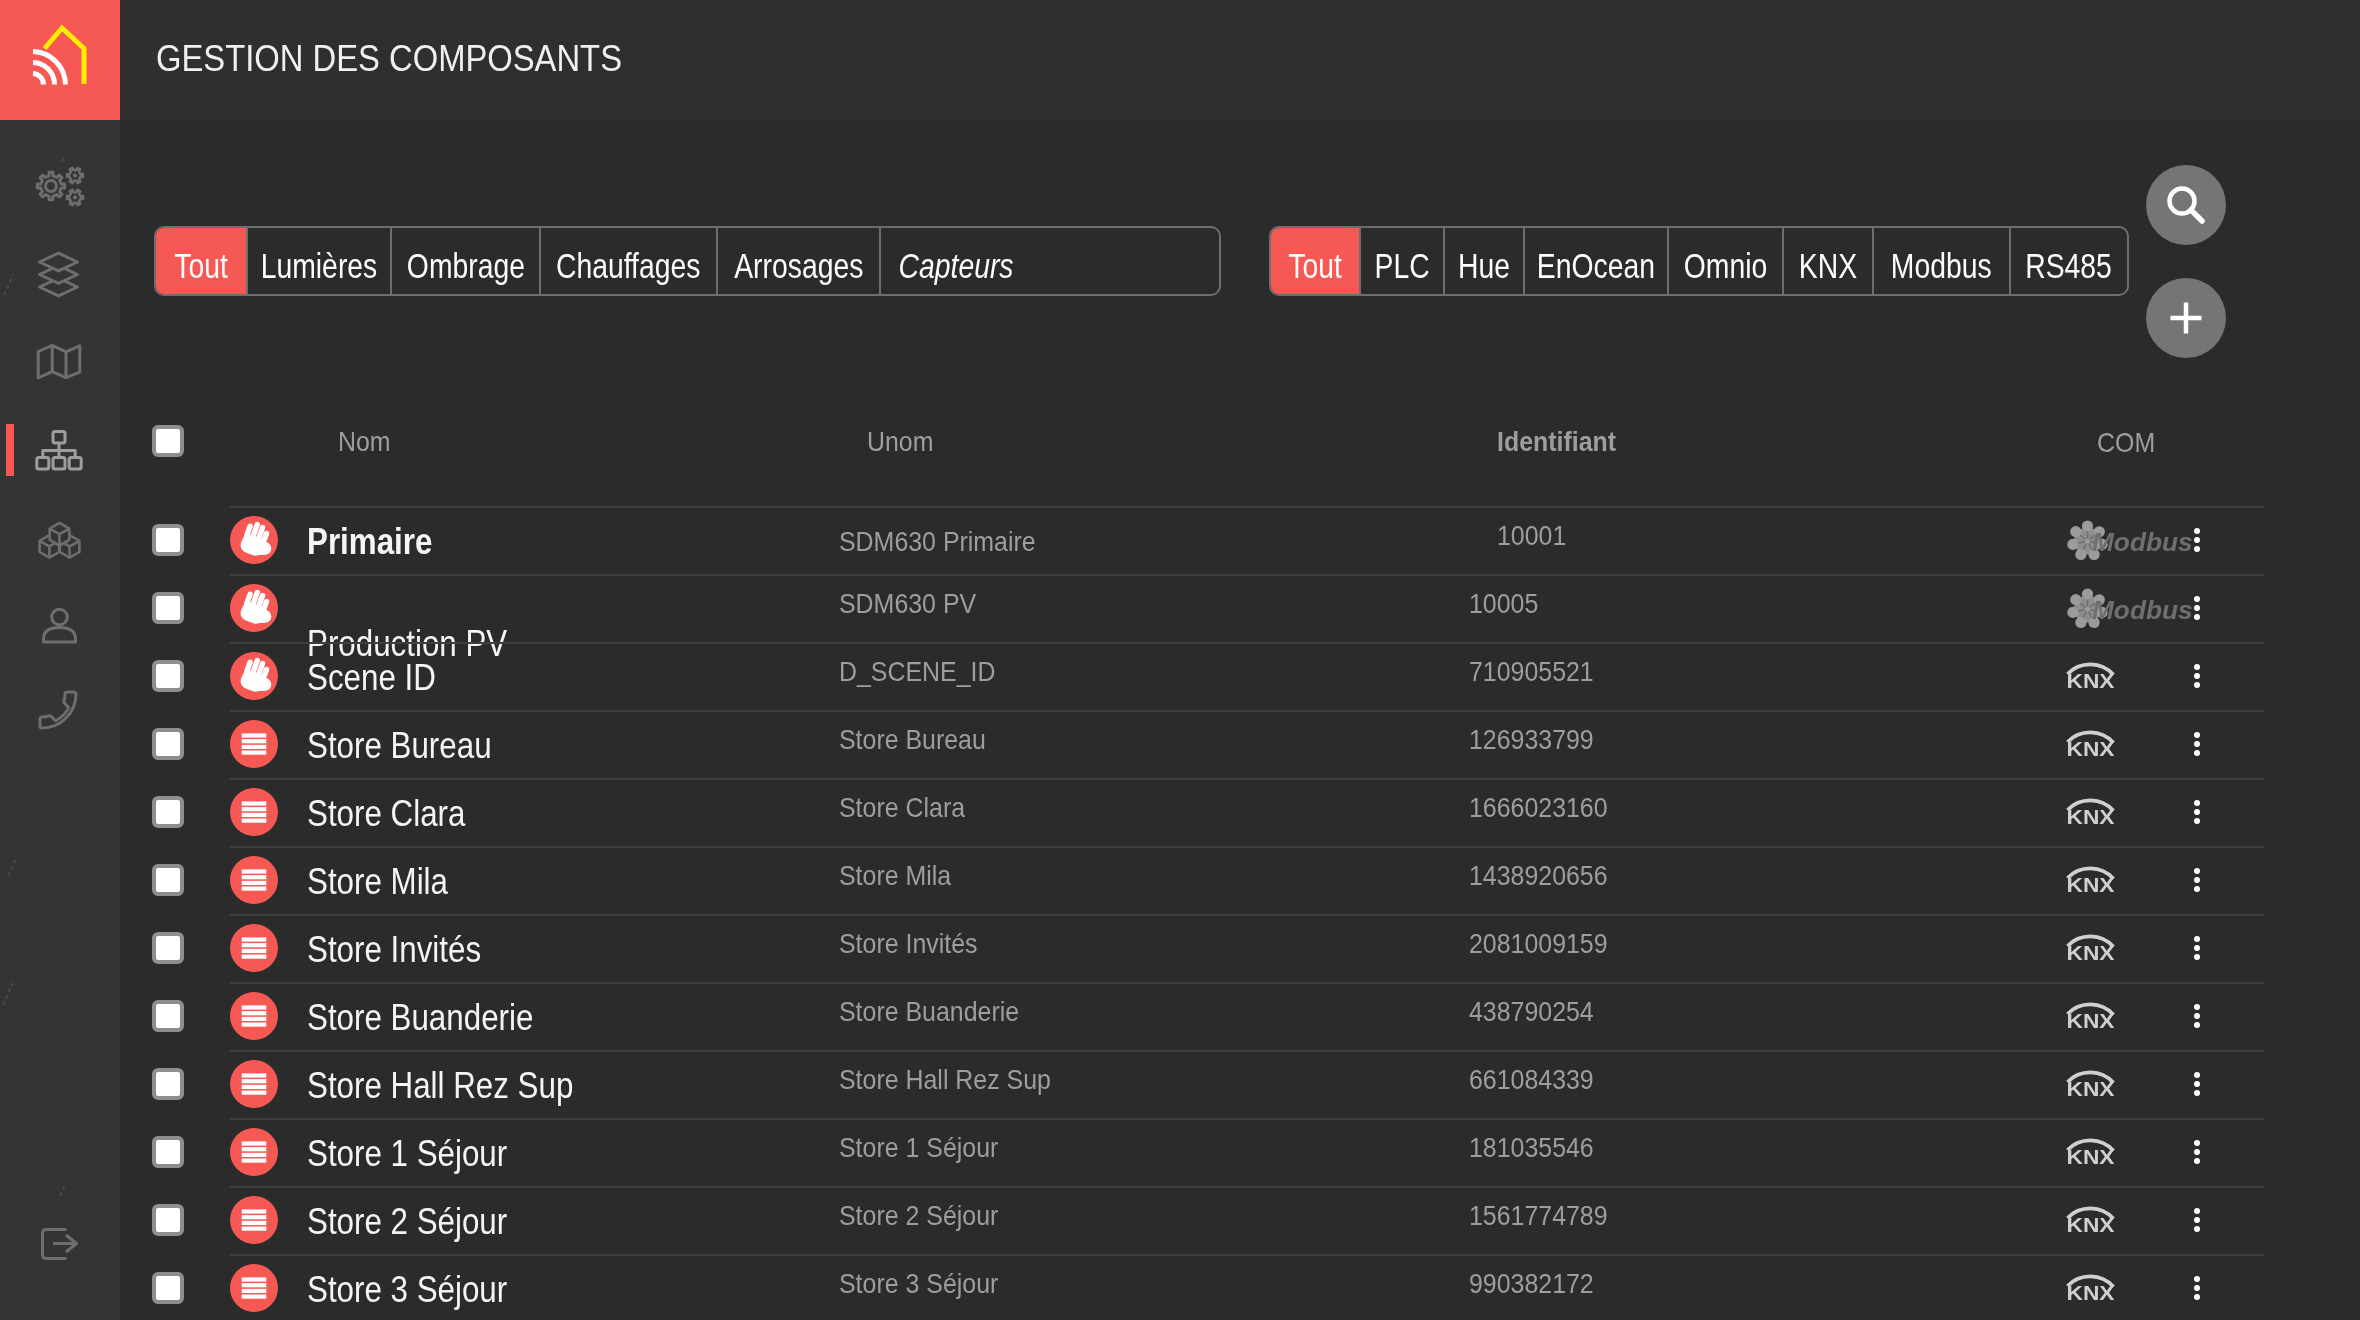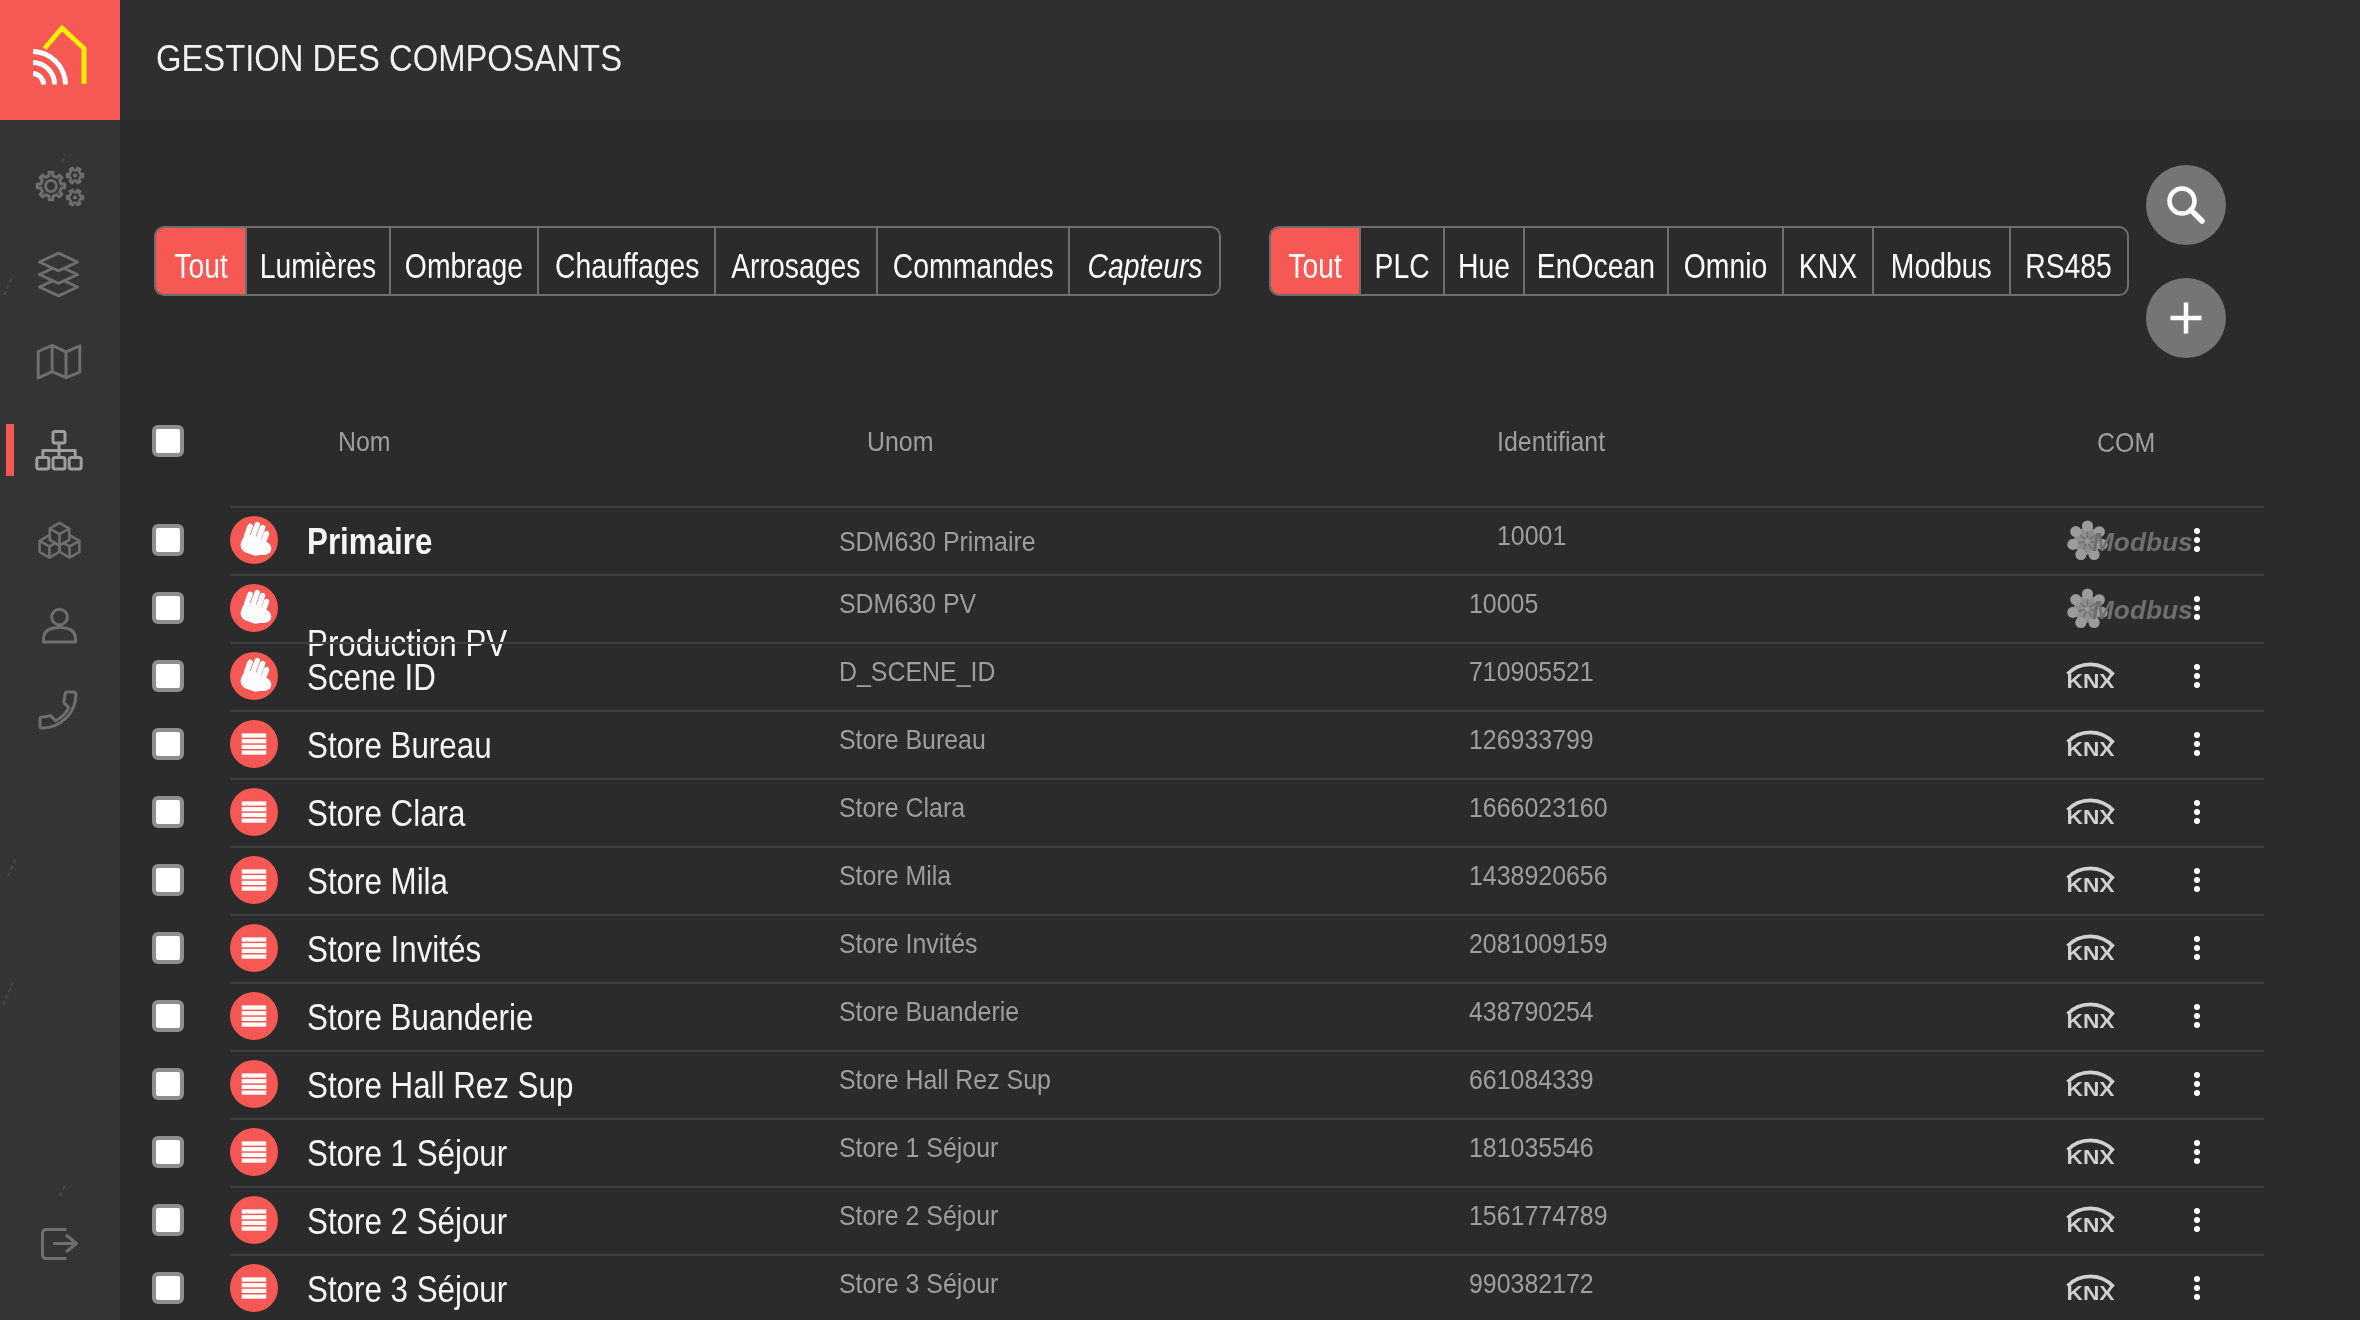--- a/index.html
+++ b/index.html
@@ -96,23 +96,20 @@
     </div>
   <div class="btn" style="width:149px;">
       <span class="cx81">Ombrage</span>
     </div>
   <div class="btn" style="width:177px;">
       <span class="cx81">Chauffages</span>
     </div>
   <div class="btn" style="width:163px;">
       <span class="cx81">Arrosages</span>
     </div>
-  <div class="btn" style="width:192px;">
-      <span class="cx81">Commandes</span>
-    </div>
   <div class="btn" style="width:150px;font-style:italic;">
       <span class="cx81">Capteurs</span>
     </div>
 </div>
 <div class="btngroup" style="left:1269px; width:860px;">
   <div class="btn active" style="width:90px;">
       <span class="cx81">Tout</span>
     </div>
   <div class="btn" style="width:84px;">
       <span class="cx81">PLC</span>
@@ -146,21 +143,21 @@
 <div class="circlebtn" style="left:2146px; top:278px;">
   <svg width="80" height="80" viewBox="0 0 80 80">
     <line x1="24.5" y1="40" x2="55.5" y2="40" stroke="#fff" stroke-width="4.5"></line>
     <line x1="40" y1="24.5" x2="40" y2="55.5" stroke="#fff" stroke-width="4.5"></line>
   </svg>
 </div>
 
 <div class="cb" style="top:425px;"></div>
 <div class="colhead" style="left:310px; top:428px;"><span class="cx89">Nom</span></div>
 <div class="colhead" style="left:839px; top:428px;"><span class="cx89">Unom</span></div>
-<div class="colhead" style="left:1469px; top:428px;"><span class="cx89">Identifiant</span></div>
+<div class="colhead" style="left:1469px; top:428px;font-weight:bold;"><span class="cx89">Identifiant</span></div>
 <div class="colhead" style="left:2069px; top:429px;"><span class="cx89">COM</span></div>
 
 <div class="rowline" style="top:506px;"></div>
 <div class="cb" style="top:524px;"></div>
 <div class="ricon" style="top:516px;"><svg width="48" height="48" viewBox="0 0 48 48">
       <g transform="translate(23.8,26.0) rotate(20) scale(1.2)">
         <g fill="#fff">
           <rect x="-9.8" y="-5" width="19.6" height="15.5" rx="6.5"></rect>
           <rect x="-9.6" y="-13.5" width="4.5" height="13" rx="2.25"></rect>
           <rect x="-4.5" y="-17" width="4.5" height="16" rx="2.25"></rect>

